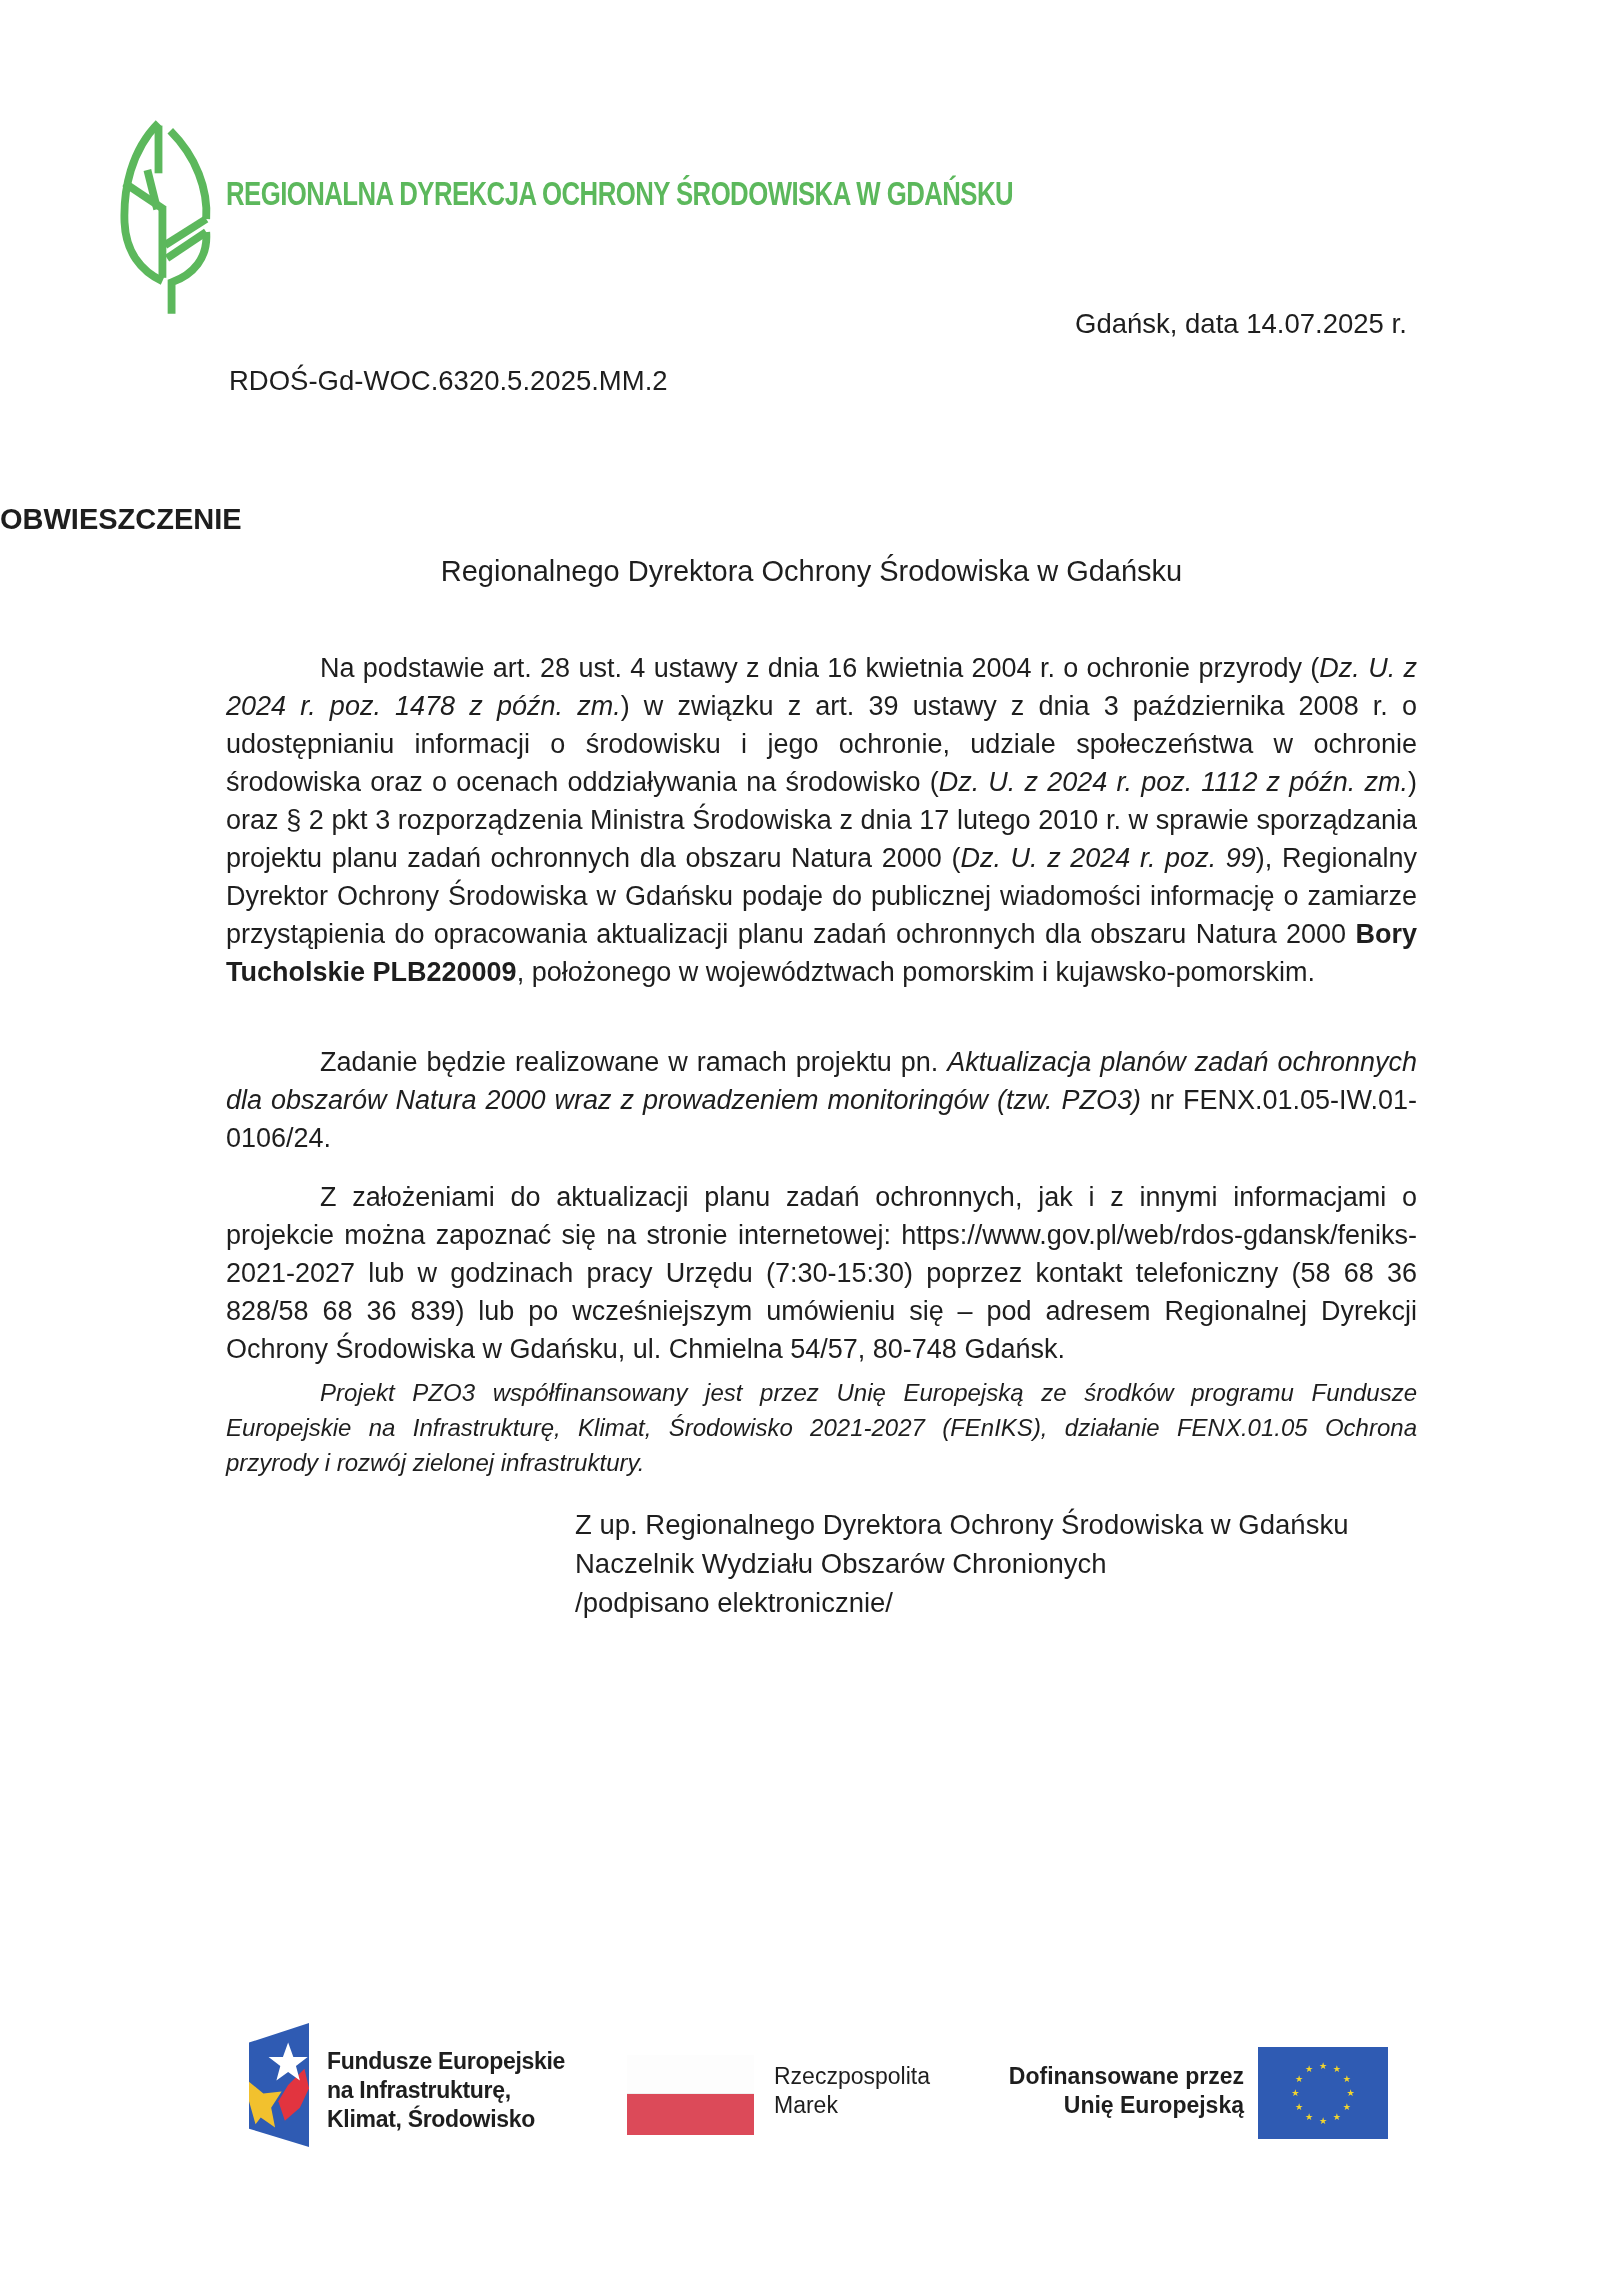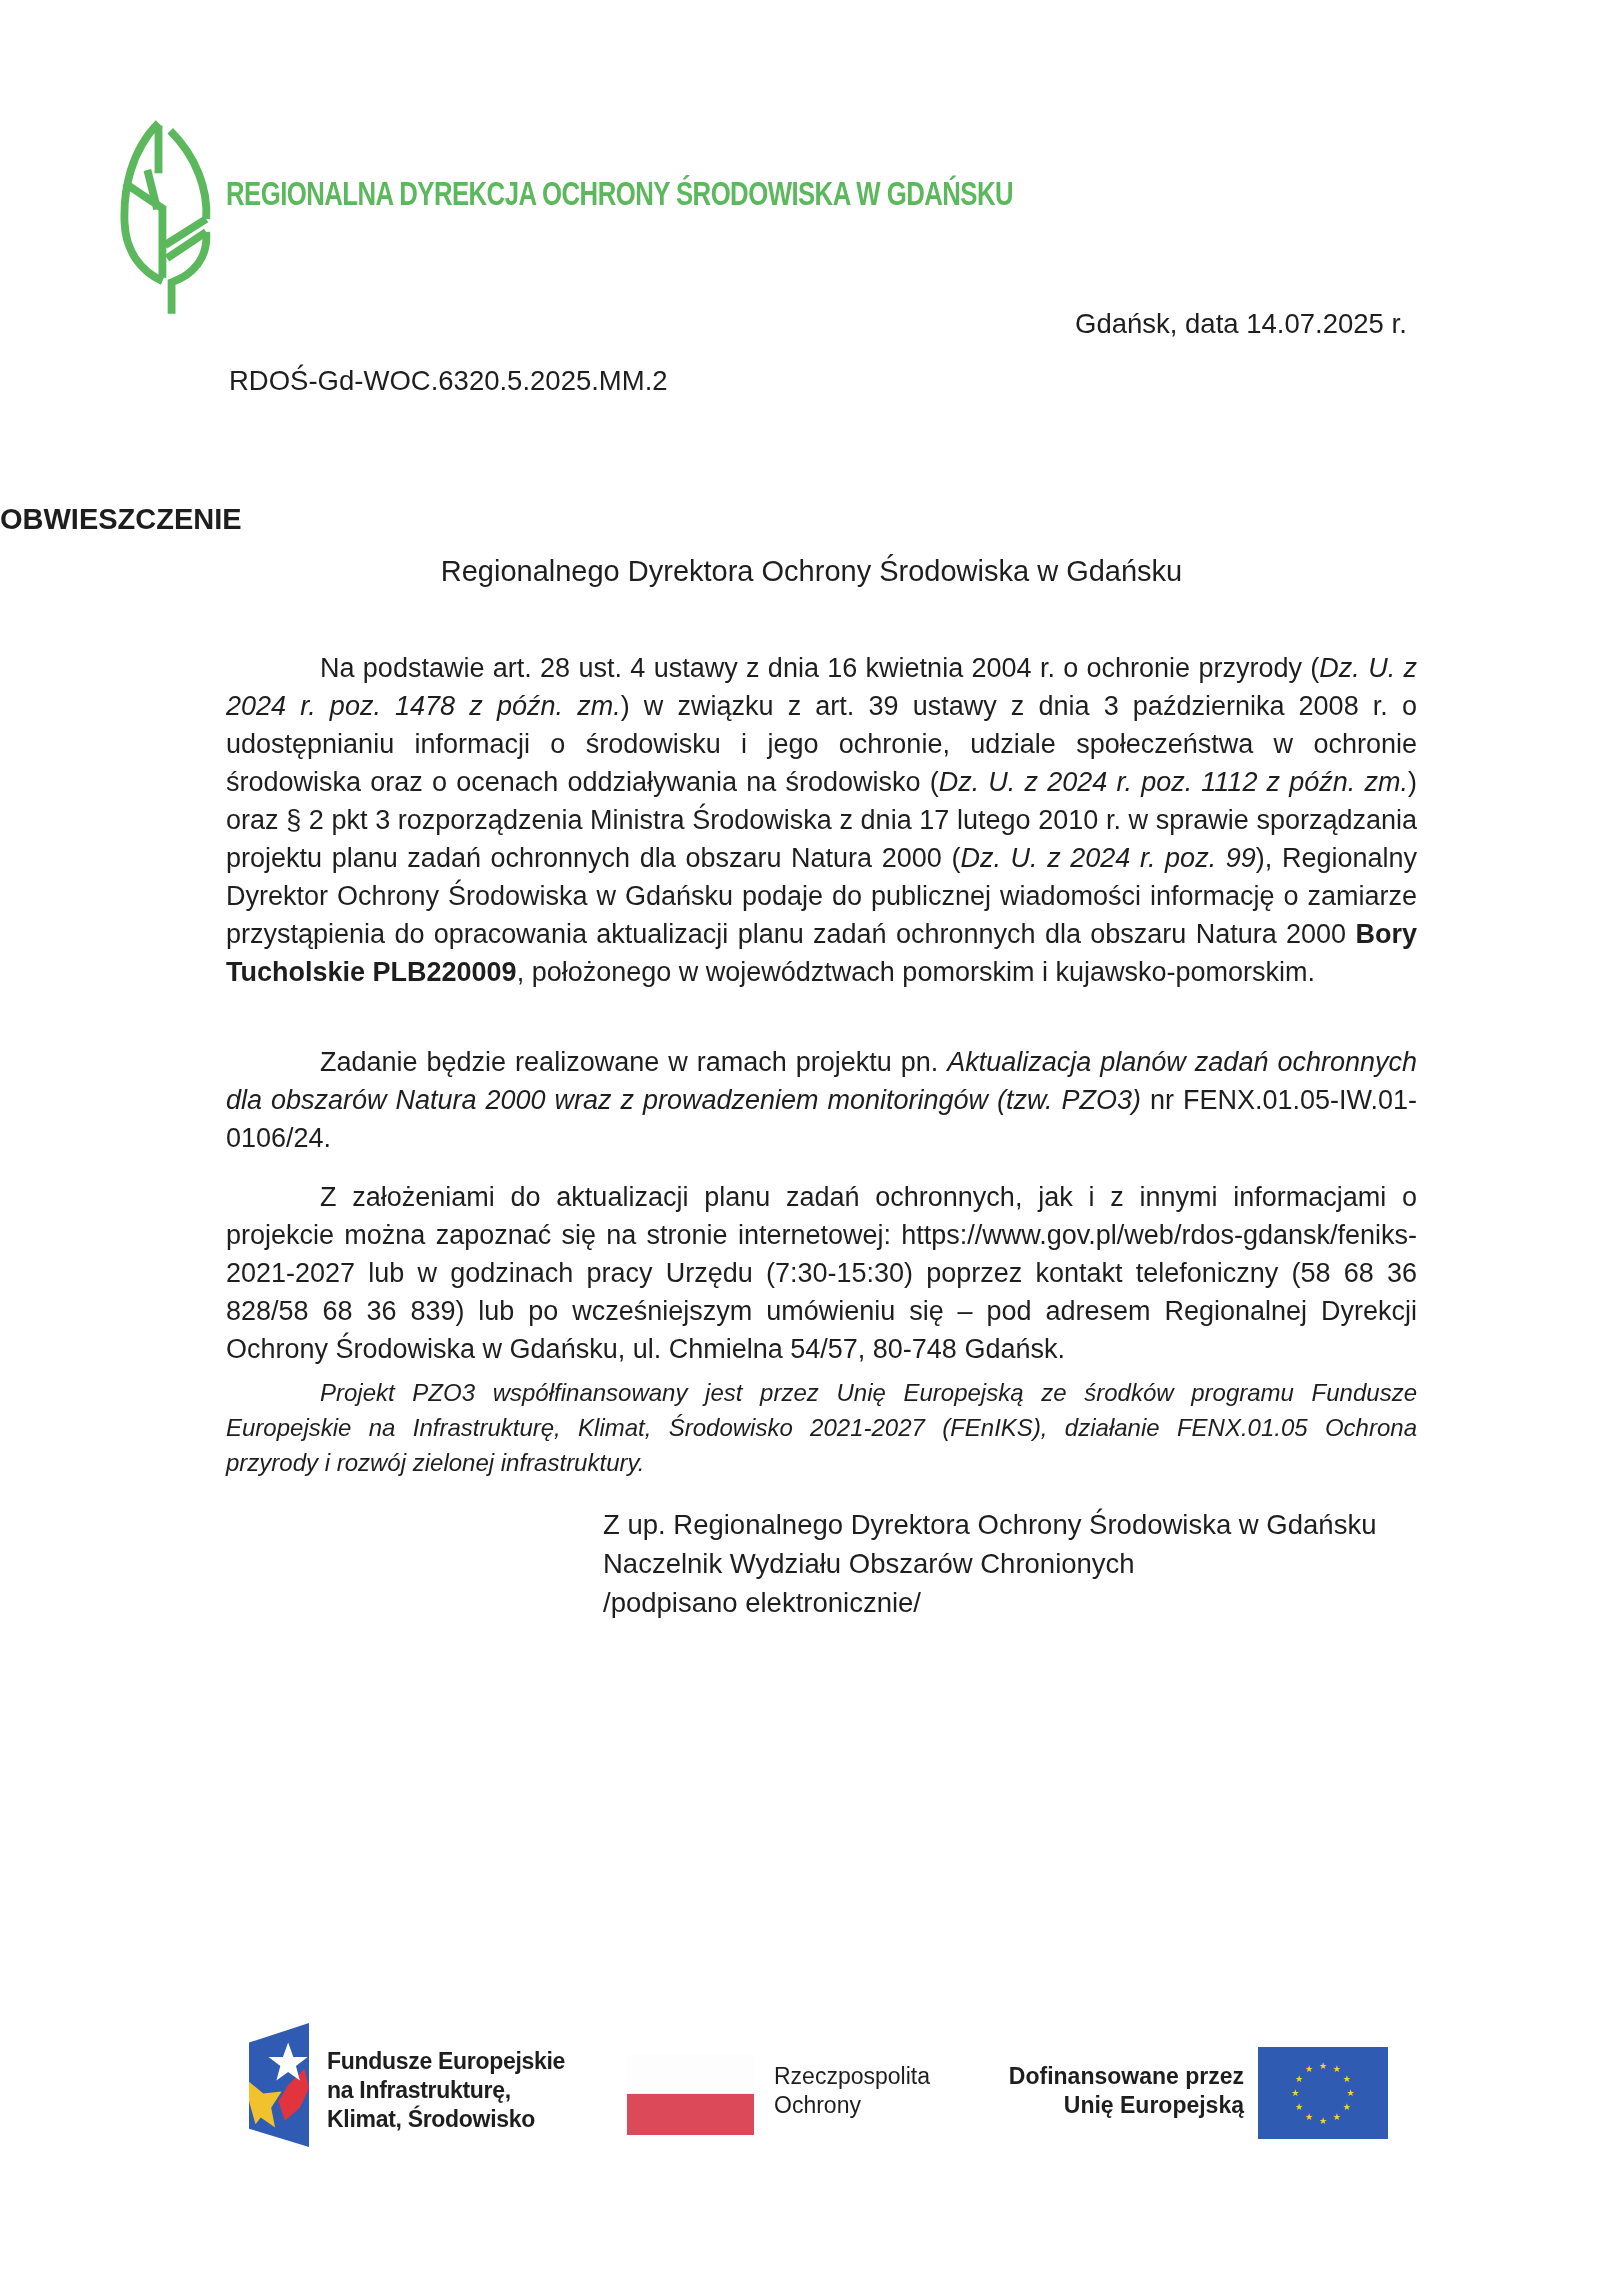--- a/index.html
+++ b/index.html
@@ -21,21 +21,21 @@
 
   .body-block { left: 226px; width: 1191px; font-size: 27px; line-height: 38px; text-align: justify; }
   .body-block p { margin: 0; text-indent: 94px; }
   #para1 { top: 649px; }
   #para2 { top: 1043px; }
   #para3 { top: 1178px; }
   #funding-note { left: 226px; width: 1191px; top: 1375px; font-size: 24px; line-height: 35px;
                   font-style: italic; text-align: justify; }
   #funding-note p { margin: 0; text-indent: 94px; }
 
-  #signature { left: 603px; top: 1505px; font-size: 27.5px; line-height: 39px; }
+  #signature { left: 575px; top: 1505px; font-size: 27.5px; line-height: 39px; }
   #signature div { white-space: nowrap; }
   #fe-logo { left: 249px; top: 2023px; width: 60px; height: 124px; }
   #fe-text { left: 327px; top: 2047px; font-weight: bold; font-size: 23px; line-height: 29px;
              letter-spacing: -0.3px; white-space: nowrap; }
   #rp-flag { left: 627px; top: 2055px; width: 127px; height: 85px; }
   #rp-flag .white { height: 38px; background: #fdfdfd; border-bottom: 0.7px solid #f0f0f0; }
   #rp-flag .red { height: 41px; background: #dc4a59; }
   #rp-text { left: 774px; top: 2062px; font-weight: normal; font-size: 23px; line-height: 29px; white-space: nowrap; }
   #eu-text { left: 995px; top: 2062px; font-weight: bold; font-size: 23px; line-height: 29px;
              text-align: right; width: 249px; white-space: nowrap; }
@@ -111,21 +111,21 @@
   <div>na Infrastrukturę,</div>
   <div>Klimat, Środowisko</div>
 </div>
 
 <div class="abs" id="rp-flag">
   <div class="white"></div>
   <div class="red"></div>
 </div>
 <div class="abs" id="rp-text">
   <div>Rzeczpospolita</div>
-  <div>Ochrony</div>
+  <div>Marek</div>
 </div>
 
 <div class="abs" id="eu-text">
   <div>Dofinansowane przez</div>
   <div>Unię Europejską</div>
 </div>
 <div class="abs" id="eu-flag">
   <svg width="130" height="92" viewBox="0 0 198 140" id="eu-stars">
       <text x="99" y="33" text-anchor="middle" font-size="14" fill="#f2d52e">★</text>
       <text x="120" y="38.626933041053576" text-anchor="middle" font-size="14" fill="#f2d52e">★</text>

